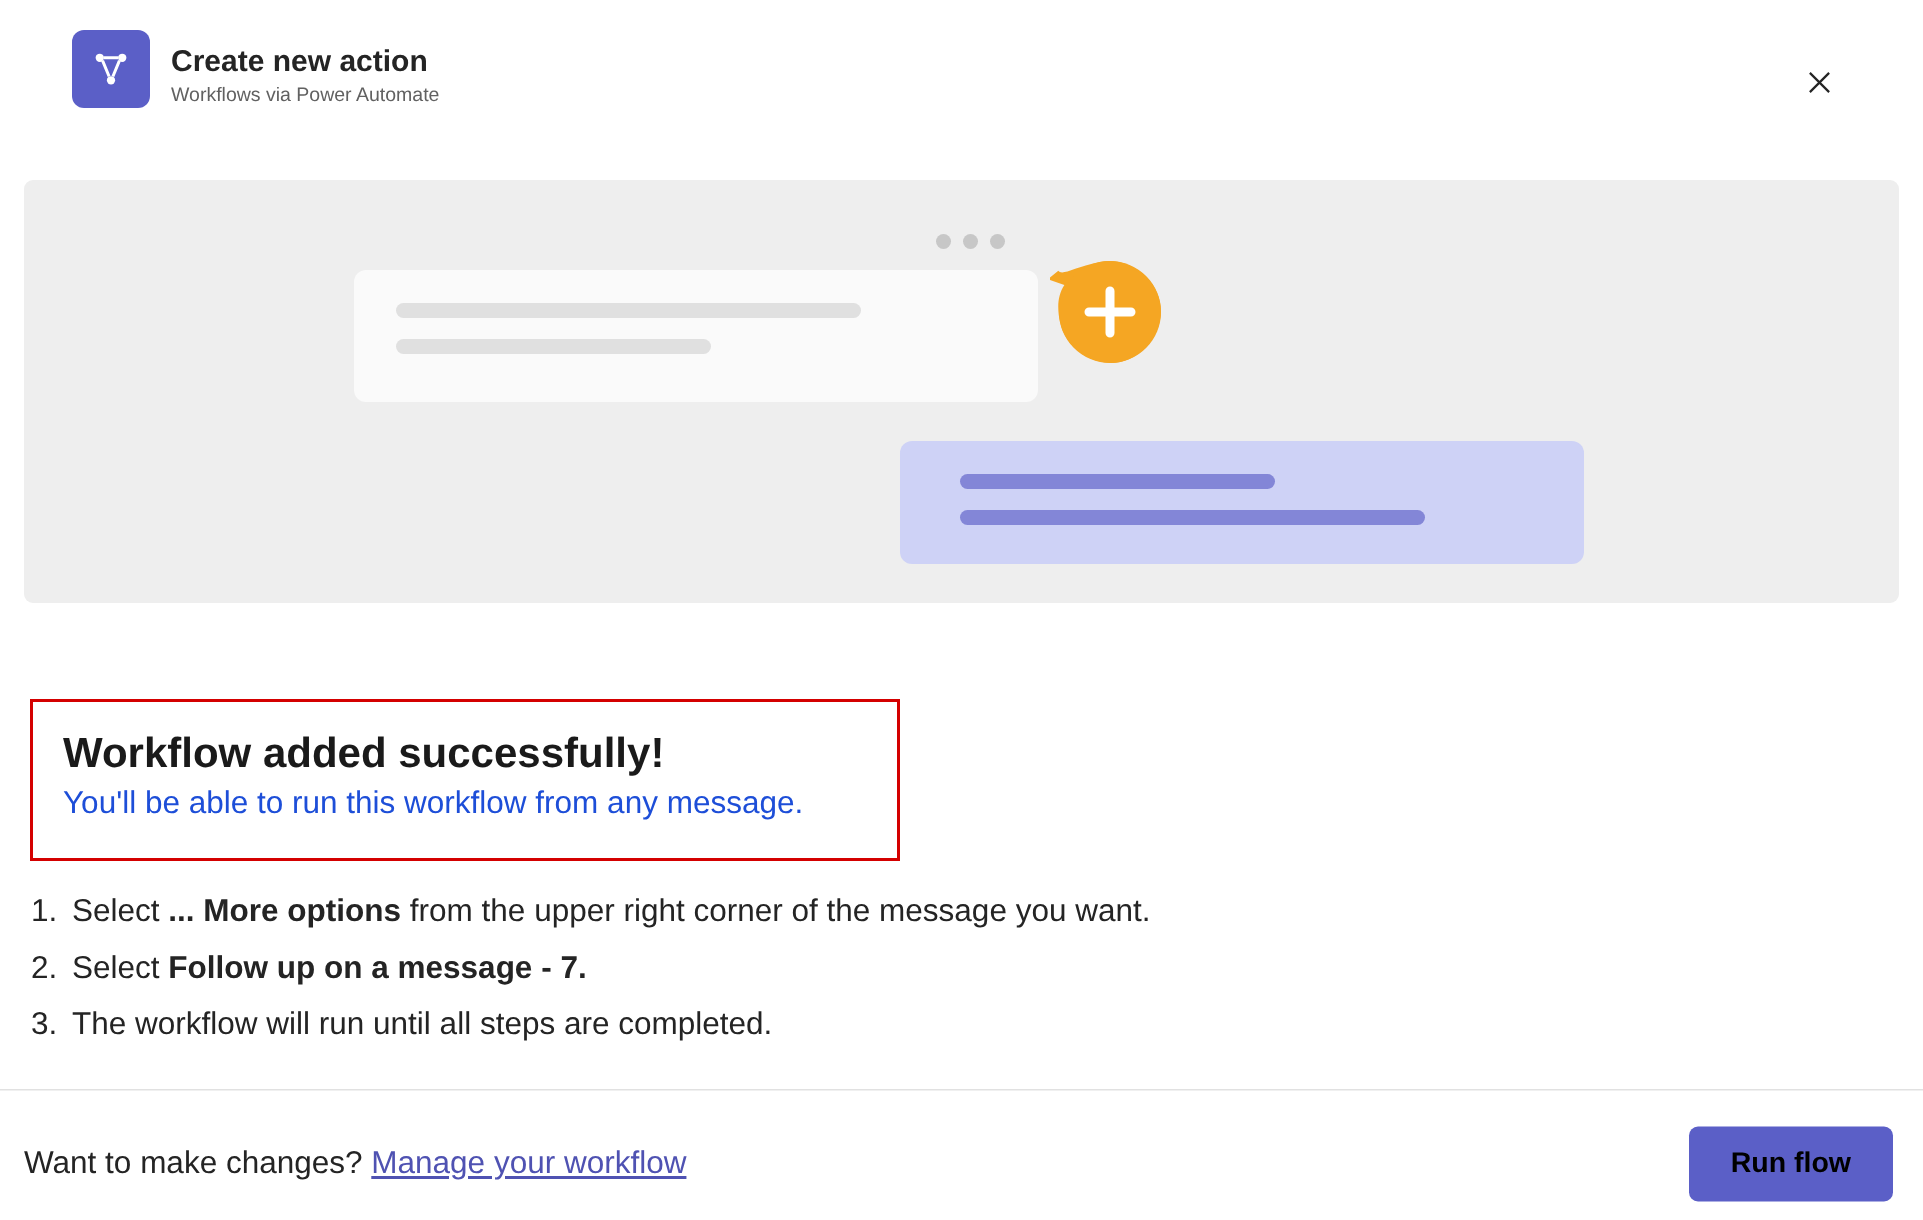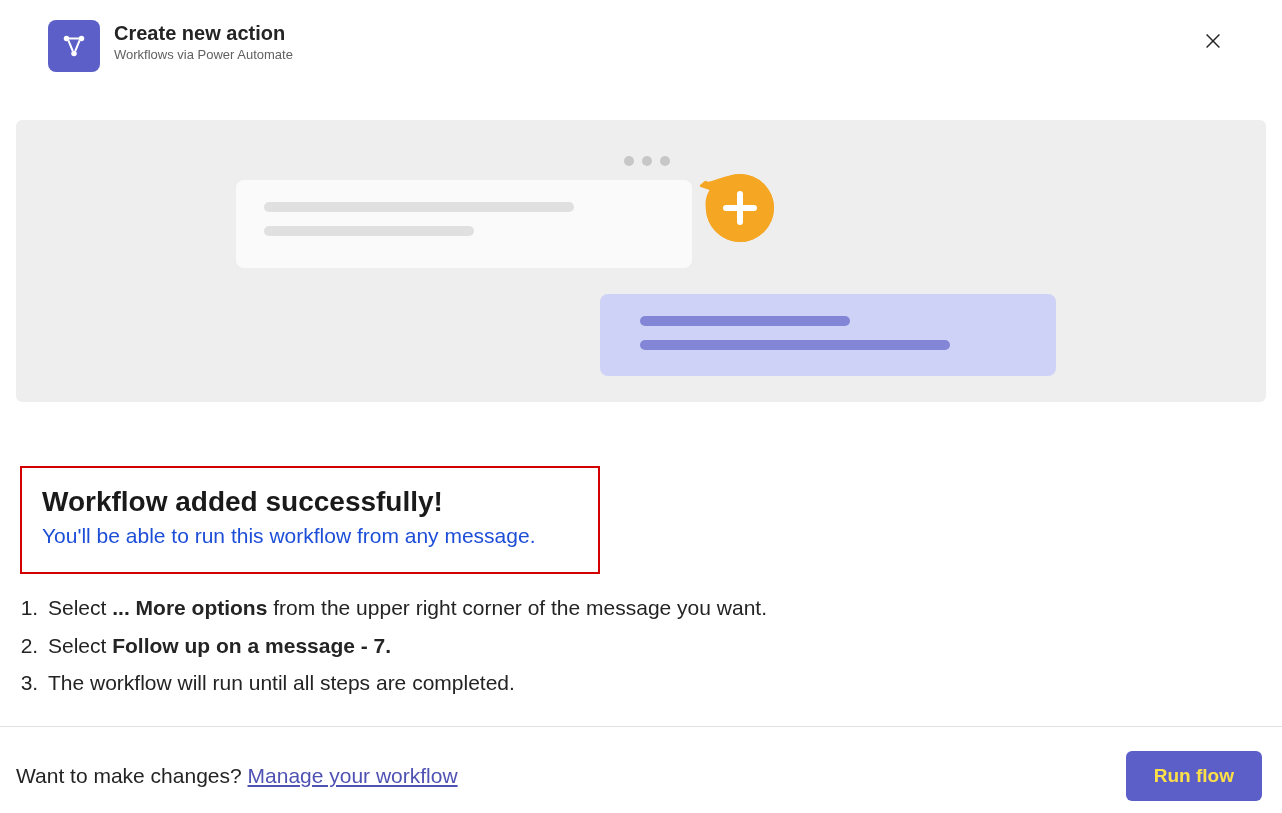--- a/index.html
+++ b/index.html
@@ -6,21 +6,21 @@
     body {
       font-family: 'Segoe UI', -apple-system, BlinkMacSystemFont, sans-serif;
       background: #fff;
       color: #242424;
       width: 1282px;
       height: 813px;
       position: relative;
     }
     .header {
       display: flex;
-      align-items: flex-start;
+      align-items: flex-end;
       padding: 20px 22px 14px 48px;
     }
     .app-icon {
       width: 52px;
       height: 52px;
       background: #5b5fc7;
       border-radius: 8px;
       display: flex;
       align-items: center;
       justify-content: center;
@@ -158,21 +158,21 @@
     .footer-left {
       font-size: 21px;
     }
     .manage-link {
       color: #4F52B2;
       text-decoration: underline;
       cursor: pointer;
     }
     .run-btn {
       background: #5b5fc7;
-      color: #fde047;
+      color: #000000;
       font-size: 19px;
       font-weight: 600;
       border: none;
       border-radius: 6px;
       padding: 14px 28px;
       cursor: pointer;
     }
   </style>
 </head>
 <body>

